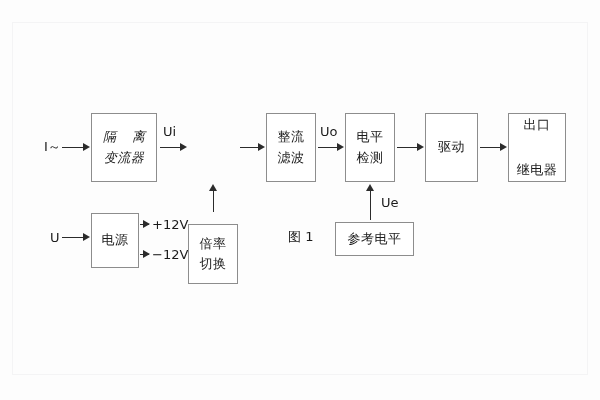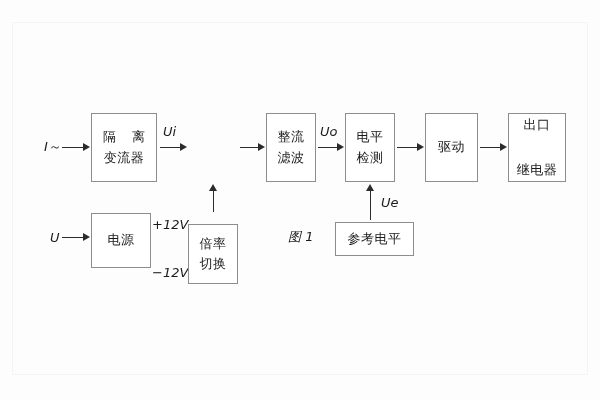--- a/index.html
+++ b/index.html
@@ -48,21 +48,20 @@
   .block .ln { display: block; white-space: nowrap; }
   .block.wide-letter .ln:first-child { letter-spacing: 6px; text-indent: 6px; }
 
   
   .lbl {
     position: absolute;
     color: #1b1b1b;
     font-size: 13px;
     white-space: nowrap;
     line-height: 1;
-    font-style: italic;
   }
 
   
   .hline {
     position: absolute;
     height: 0;
     border-top: 1.3px solid #2b2b2b;
   }
   .vline {
     position: absolute;
@@ -125,23 +124,23 @@
   <div class="arrow-u" style="left:209px; top:184px;"></div>
 
   <div class="vline" style="left:370px; top:191px; height:29px;"></div>
   <div class="arrow-u" style="left:366px; top:184px;"></div>
 
   <div class="lbl" style="left:163px; top:125px;">Ui</div>
   <div class="lbl" style="left:320px; top:125px;">Uo</div>
   <div class="lbl" style="left:381px; top:196px;">Ue</div>
 
   <div class="lbl" style="left:152px; top:218px;">+12V</div>
-  <div class="lbl" style="left:152px; top:266px;">−12V</div>
+  <div class="lbl" style="left:152px; top:248px;">−12V</div>
 
-  <div class="block wide-letter" style="left:91px; top:113px; width:66px; height:69px;">
+  <div class="block wide-letter" style="left:91px; top:113px; width:66px; height:69px;font-style:italic;">
     <span class="ln">隔 离</span>
     <span class="ln">变流器</span>
   </div>
 
 
   <div class="block" style="left:345px; top:113px; width:50px; height:69px;">
     <span class="ln">电平</span>
     <span class="ln">检测</span>
   </div>
 
@@ -152,21 +151,21 @@
 
   <div class="block" style="left:425px; top:113px; width:53px; height:69px;">
     <span class="ln">驱动</span>
   </div>
 
   <div class="block" style="left:508px; top:113px; width:58px; height:69px;gap:24px;">
     <span class="ln">出口</span>
     <span class="ln">继电器</span>
   </div>
 
-  <div class="block" style="left:91px; top:213px; width:60px; height:55px;">
+  <div class="block" style="left:91px; top:213px; width:48px; height:55px;">
     <span class="ln">电源</span>
   </div>
 
   <div class="block" style="left:188px; top:224px; width:50px; height:60px;">
     <span class="ln">倍率</span>
     <span class="ln">切换</span>
   </div>
 
   <div class="block" style="left:335px; top:222px; width:79px; height:34px;">
     <span class="ln">参考电平</span>

